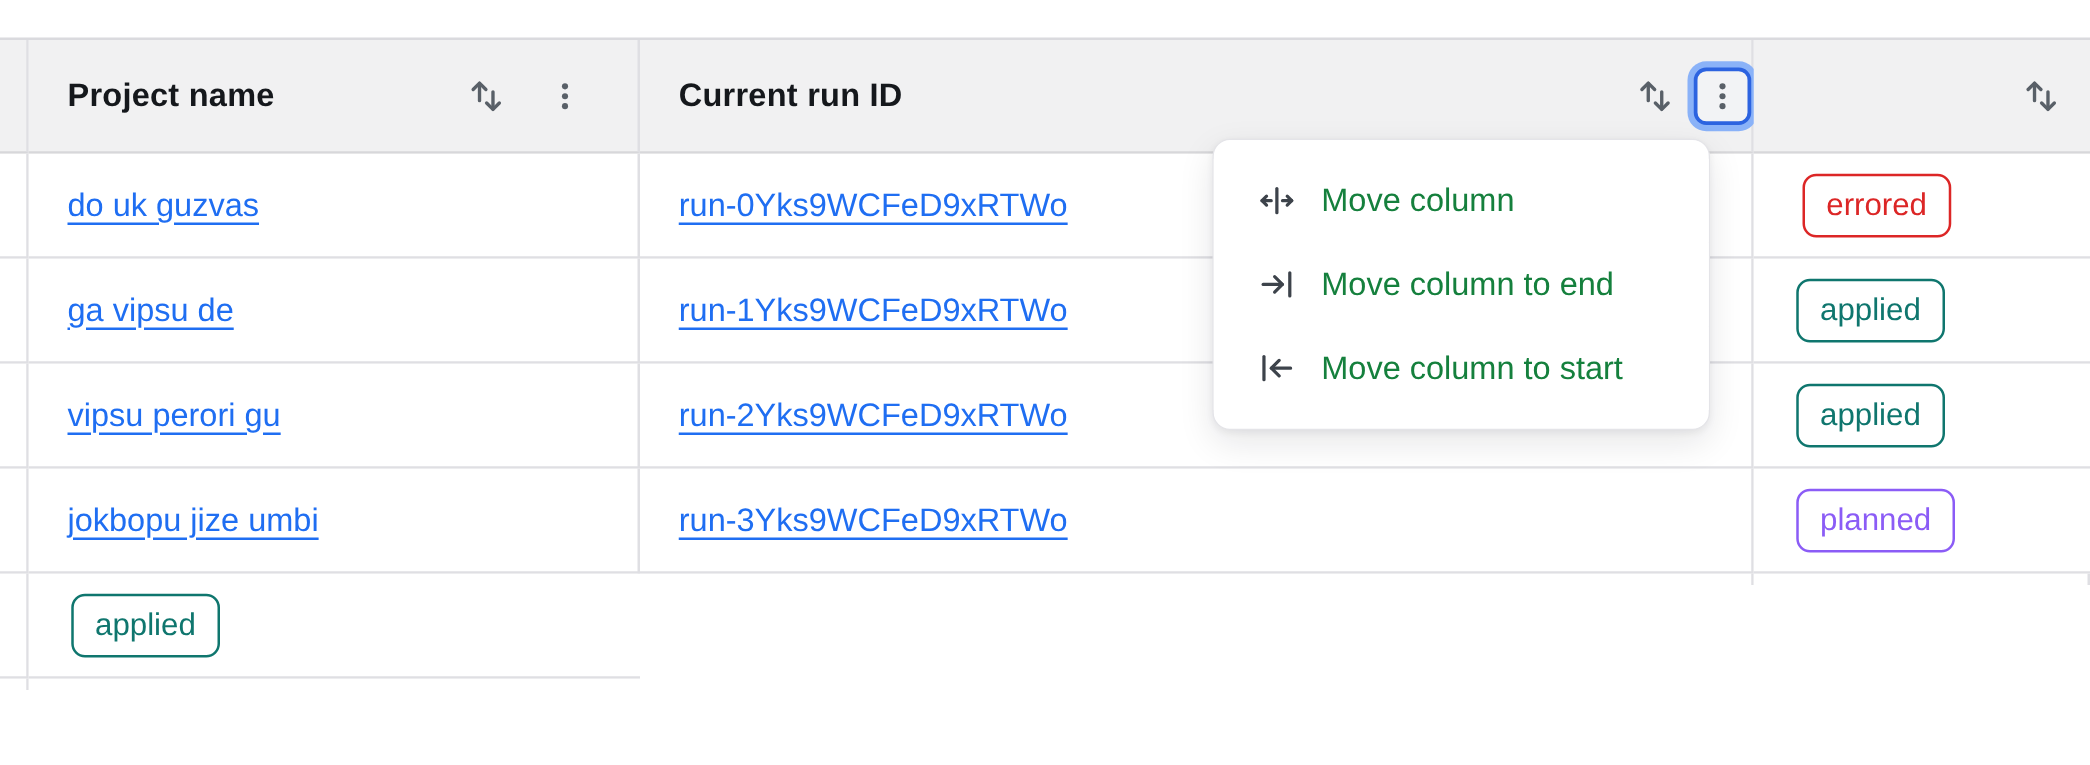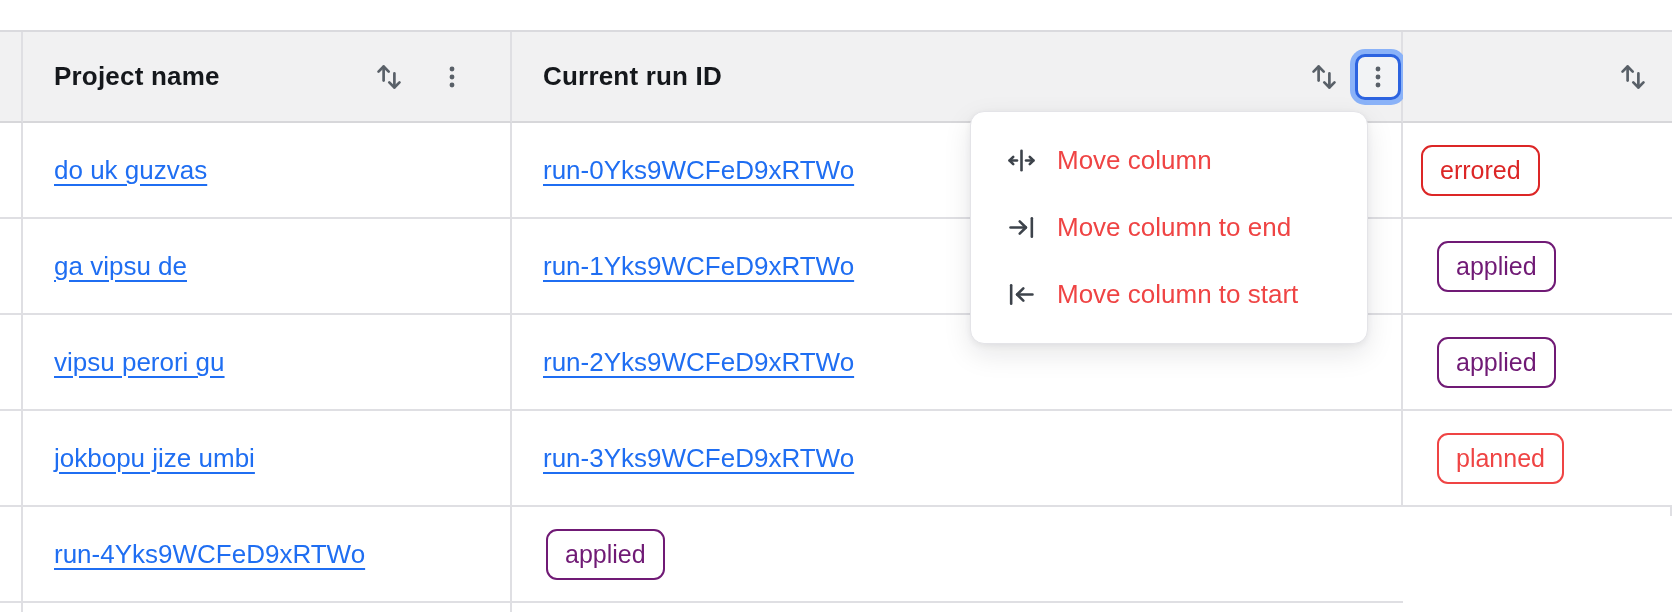--- a/index.html
+++ b/index.html
@@ -8,21 +8,21 @@
   .stage { position: relative; width: 1672px; height: 612px; }
 
   
   .table { position: absolute; left: 0; top: 30px; width: 1672px;
     display: grid; grid-template-columns: 23px 489px 891px 269px;
     border-top: 2px solid #dadade; }
   .cell { border-bottom: 2px solid #dfdfe3; background: #ffffff;
     display: flex; align-items: center; min-width: 0; }
   .cell.v { border-right: 2px solid #dfdfe3; }
   .head { background: #f1f1f2; height: 91px; border-bottom: 2px solid #d7d7da; }
-  .row-cell { height: 96px; }
+  .row-cell { height: 84px; }
   .stub { height: 9px; border-bottom: none; }
 
   .head-label { font-size: 26px; font-weight: 600; color: #15181c; letter-spacing: .2px; }
   .pad-l { padding-left: 31px; }
   .head-tools { margin-left: auto; display: flex; align-items: center; }
 
   .sort-btn { background: none; border: none; cursor: pointer; padding: 0;
     display: flex; align-items: center; }
   .kebab-btn { background: none; border: none; cursor: pointer;
     width: 44px; height: 44px; display: flex; align-items: center; justify-content: center;
@@ -31,30 +31,30 @@
     box-shadow: 0 0 0 5px #8ab2f8; width: 46px; height: 46px; margin-left: 14px; }
 
   a.cell-link { color: #1f6ef2; font-size: 26px; text-decoration: underline;
     text-decoration-thickness: 2px; text-underline-offset: 5px; cursor: pointer;
     white-space: nowrap; }
 
   .badge { display: inline-block; font-size: 25px; line-height: 1;
     padding: 11px 17px; border: 2px solid currentColor; border-radius: 11px;
     background: #ffffff; white-space: nowrap; }
   .badge--errored { color: #dc2626; }
-  .badge--applied { color: #701a75; }
-  .badge--planned { color: #ef4444; }
+  .badge--applied { color: #0f766e; }
+  .badge--planned { color: #8b5cf6; }
 
   
   .menu { position: absolute; left: 970px; top: 111px; width: 398px;
     background: #ffffff; border: 1px solid #e4e4e8; border-radius: 14px;
     box-shadow: 0 10px 28px rgba(20,24,31,.10), 0 2px 6px rgba(20,24,31,.06);
     padding: 15px 0; z-index: 5; }
   .menu-item { height: 67px; display: flex; align-items: center; gap: 20px;
-    padding: 0 20px 0 35px; cursor: pointer; font-size: 26px; color: #ef4444;
+    padding: 0 20px 0 35px; cursor: pointer; font-size: 26px; color: #15803d;
     background: #ffffff; }
   .menu-item .mi-icon { flex: 0 0 auto; display: flex; align-items: center; }
 
   svg { display: block; }
 </style>
 </head>
 <body>
 
 <div class="stage">
 
@@ -117,21 +117,21 @@
       </span>
     </div>
 
     <div class="cell row-cell v"></div>
     <div class="cell row-cell v pad-l">
       <a class="cell-link">do uk guzvas</a>
       </div>
     <div class="cell row-cell v pad-l">
       <a class="cell-link">run-0Yks9WCFeD9xRTWo</a>
       </div>
-    <div class="cell row-cell" style="padding-left:18px;">
+    <div class="cell row-cell" style="padding-left:39px;">
       <span class="badge badge--errored">errored</span>
       </div>
 
     <div class="cell row-cell v"></div>
     <div class="cell row-cell v pad-l">
       <a class="cell-link">ga vipsu de</a>
       </div>
     <div class="cell row-cell v pad-l">
       <a class="cell-link">run-1Yks9WCFeD9xRTWo</a>
       </div>
@@ -155,23 +155,20 @@
       <a class="cell-link">jokbopu jize umbi</a>
       </div>
     <div class="cell row-cell v pad-l">
       <a class="cell-link">run-3Yks9WCFeD9xRTWo</a>
       </div>
     <div class="cell row-cell" style="padding-left:34px;">
       <span class="badge badge--planned">planned</span>
       </div>
 
     <div class="cell row-cell v"></div>
-    <div class="cell row-cell v pad-l">
-      <a class="cell-link">run-4Yks9WCFeD9xRTWo</a>
-      </div>
     <div class="cell row-cell" style="padding-left:34px;">
       <span class="badge badge--applied">applied</span>
       </div>
 
     <div class="cell stub v"></div>
     <div class="cell stub v"></div>
     <div class="cell stub v"></div>
     <div class="cell stub"></div>
   </div>
 

